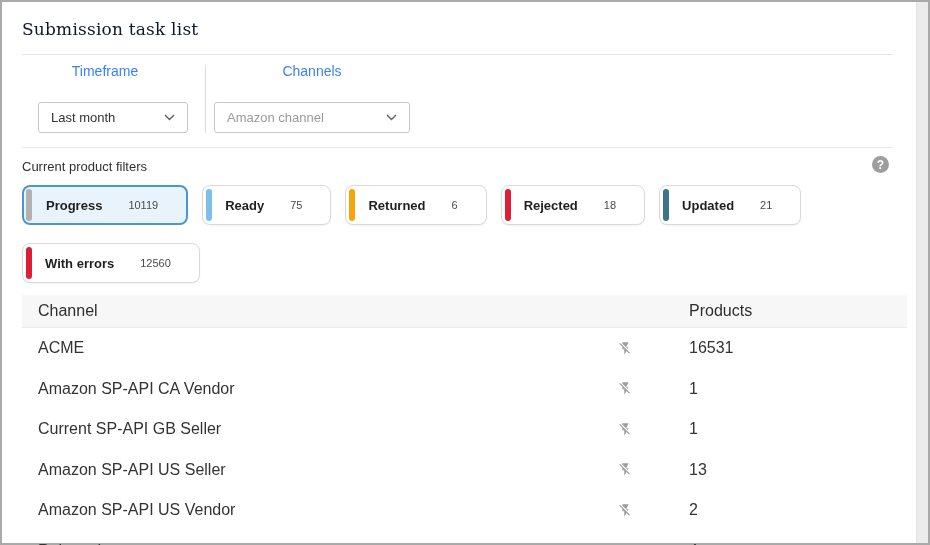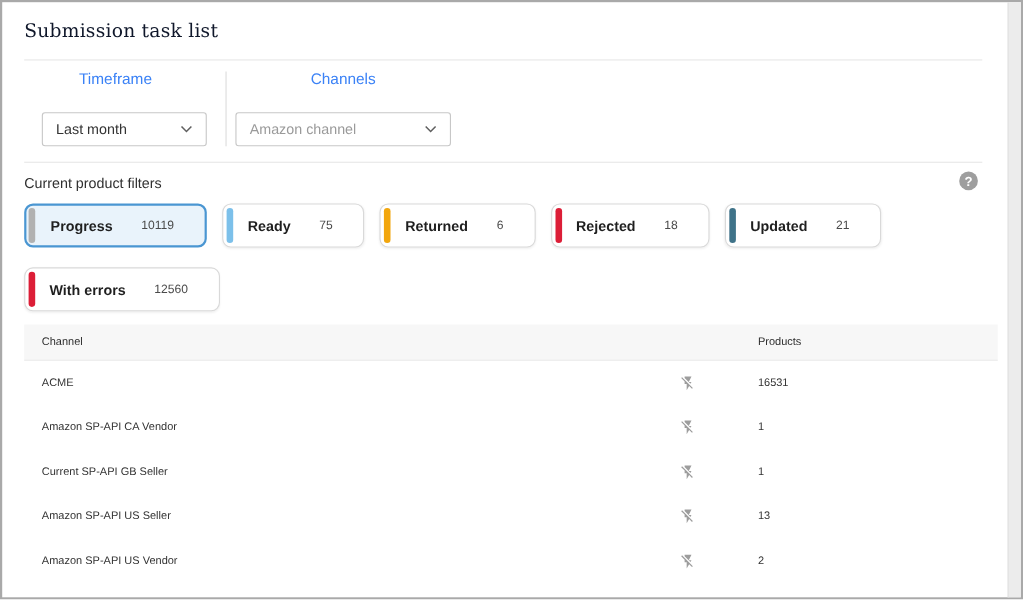--- a/index.html
+++ b/index.html
@@ -106,21 +106,21 @@
   }
   .chip .chip-count {
     font-size: 11px; color: #4a4a4a;
     margin-left: auto;
   }
   
   .table { margin-top: 12px; }
   .trow {
     display: flex; align-items: center;
     height: 40.5px;
-    font-size: 10px; color: #333;
+    font-size: 16px; color: #333;
   }
   .thead {
     height: 33px;
     background: #f7f7f7;
     border-bottom: 1px solid #ececec;
     color: #2e2e2e;
   }
   .cell-channel { flex: 1; padding-left: 16px; }
   .cell-icon { width: 44px; display: flex; align-items: center; justify-content: center; }
   .cell-products { width: 224px; padding-left: 6px; margin-left: 36px; }

